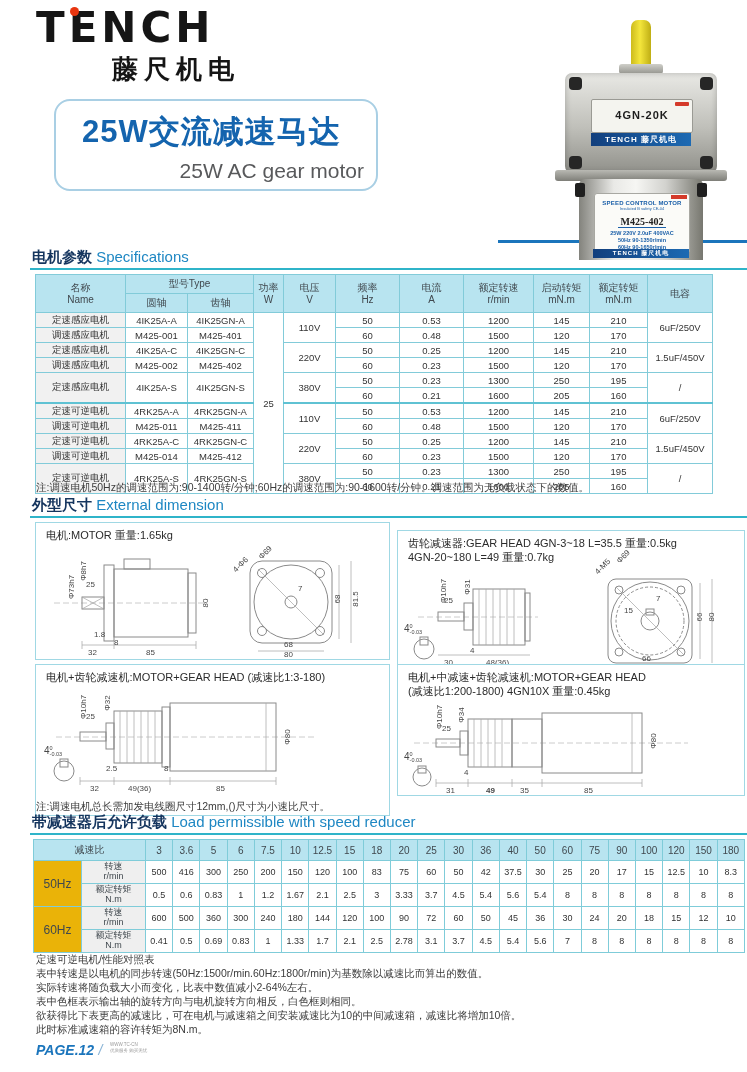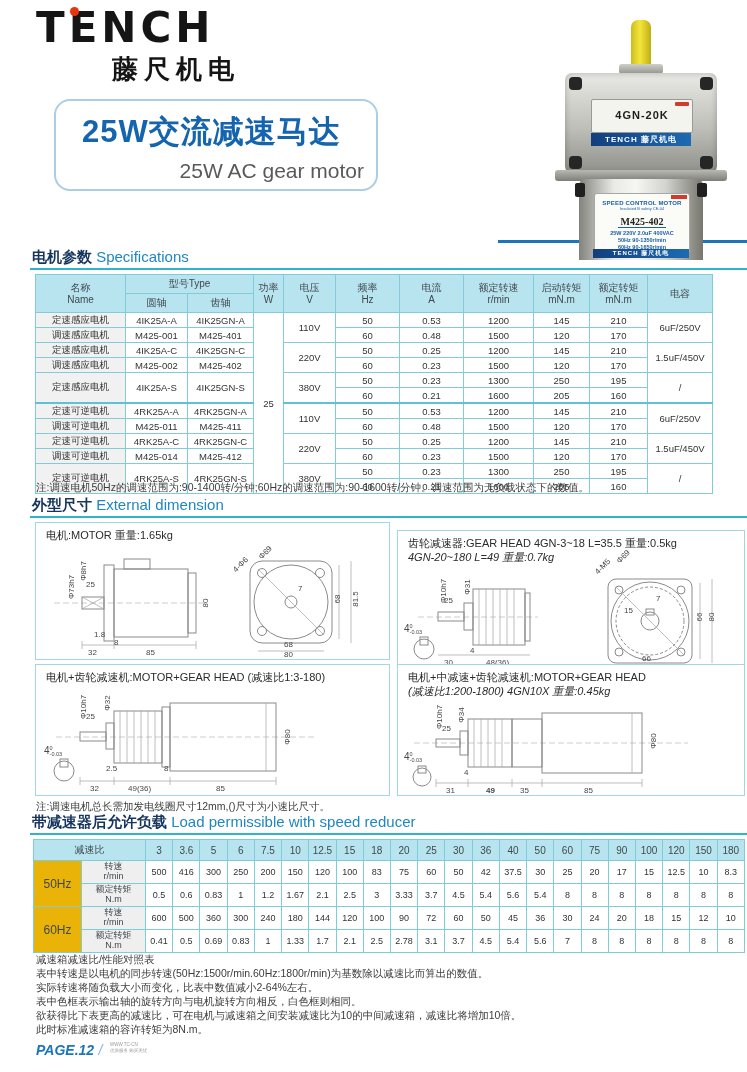--- a/index.html
+++ b/index.html
@@ -54,21 +54,21 @@
   .spec th{background:#b8e4f0;color:#40484e;font-size:10px;height:18px;line-height:1.15;}
   .spec td{font-size:9.5px;color:#333;height:14px;}
   .spec .c-name{background:#f1f1f1;}
   .spec tr.gsep td{border-top:2px solid #5fc2d3;}
 
   .tnote{position:absolute;left:36px;font-size:10.5px;color:#3c3c3c;white-space:nowrap;}
 
   
   .dbox{position:absolute;border:1px solid #a0d8e4;background:#fff;box-sizing:border-box;}
   .dbox .dtitle{position:absolute;left:10px;top:5px;font-size:11px;color:#2b2b2b;white-space:nowrap;}
-  .dbox .dtitle2{position:absolute;left:10px;top:19px;font-size:11px;color:#2b2b2b;white-space:nowrap;font-style:italic;}
+  .dbox .dtitle2{position:absolute;left:10px;top:19px;font-size:11px;color:#2b2b2b;white-space:nowrap;}
   .dim{position:absolute;font-size:8px;color:#474747;line-height:1;white-space:nowrap;}
   .rot{transform:rotate(-90deg);transform-origin:center;}
   .rot45{transform:rotate(-45deg);transform-origin:center;}
   .tolf{display:inline-block;vertical-align:-2px;font-size:5.5px;line-height:1.1;text-align:left;}
   .tolmain{font-size:10px;}
   svg{position:absolute;left:0;}
   .ln{stroke:#8a8a8a;fill:none;stroke-width:1;}
   .lt{stroke:#aaa;fill:none;stroke-width:.75;}
   .cl{stroke:#bbb;stroke-dasharray:6 3;stroke-width:.75;}
 
@@ -417,21 +417,21 @@
     <span class="dim rot45" style="left:218px;top:22px;">Φ69</span>
     <span class="dim rot45" style="left:196px;top:32px;">4-M5</span>
     <span class="dim" style="left:226px;top:76px;">15</span>
     <span class="dim" style="left:258px;top:64px;">7</span>
     <span class="dim rot" style="left:298px;top:82px;">66</span>
     <span class="dim rot" style="left:310px;top:82px;">80</span>
     <span class="dim" style="left:244px;top:124px;">66</span>
     <span class="dim" style="left:244px;top:133px;">80</span>
   </div>
 
-  <div class="dbox" style="left:35px;top:664px;width:355px;height:132px;">
+  <div class="dbox" style="left:35px;top:664px;width:355px;height:152px;">
     <div class="dtitle">电机+齿轮减速机:MOTOR+GEAR HEAD (减速比1:3-180)</div>
     <svg width="353" height="108" style="top:20px;">
       <line class="cl" x1="20" y1="52" x2="280" y2="52"></line>
       <rect class="ln" x="44" y="47" width="26" height="9"></rect>
       <rect class="ln" x="70" y="38" width="8" height="26"></rect>
       <rect class="ln" x="78" y="26" width="48" height="52"></rect>
       <line class="lt" x1="84" y1="26" x2="84" y2="78"></line>
         <line class="lt" x1="91" y1="26" x2="91" y2="78"></line>
         <line class="lt" x1="98" y1="26" x2="98" y2="78"></line>
         <line class="lt" x1="105" y1="26" x2="105" y2="78"></line>
@@ -654,21 +654,21 @@
           <td>8</td>
           <td>8</td>
           <td>8</td>
           <td>8</td>
           <td>8</td>
         </tr>
     </tbody>
   </table>
 
   <div class="notes">
-    <div>减速箱减速比/性能对照表</div>
+    <div>定速可逆电机/性能对照表</div>
     <div>表中转速是以电机的同步转速(50Hz:1500r/min.60Hz:1800r/min)为基数除以减速比而算出的数值。</div>
     <div>实际转速将随负载大小而变化，比表中数值减小2-64%左右。</div>
     <div>表中色框表示输出轴的旋转方向与电机旋转方向相反，白色框则相同。</div>
     <div>欲获得比下表更高的减速比，可在电机与减速箱之间安装减速比为10的中间减速箱，减速比将增加10倍。</div>
     <div>此时标准减速箱的容许转矩为8N.m。</div>
   </div>
 
   <div class="pagefoot">
     <span class="pg">PAGE.12</span>
     <span class="pgslash">/</span>

